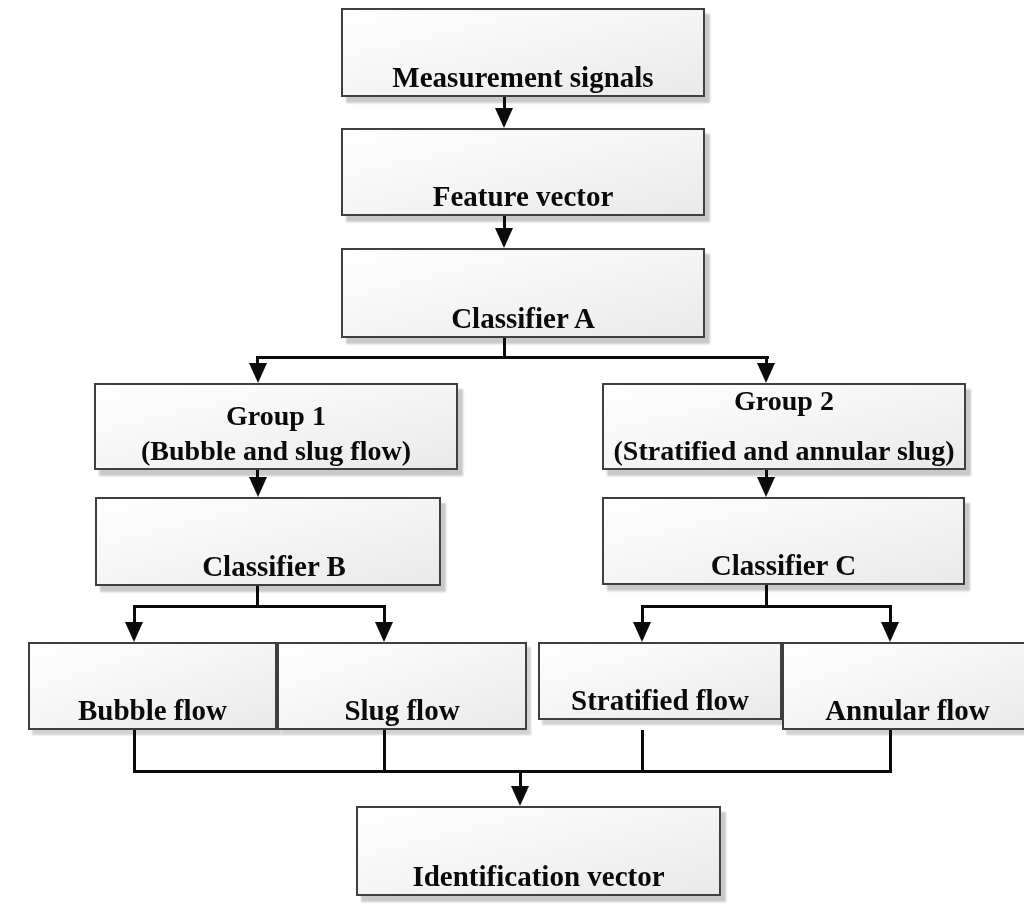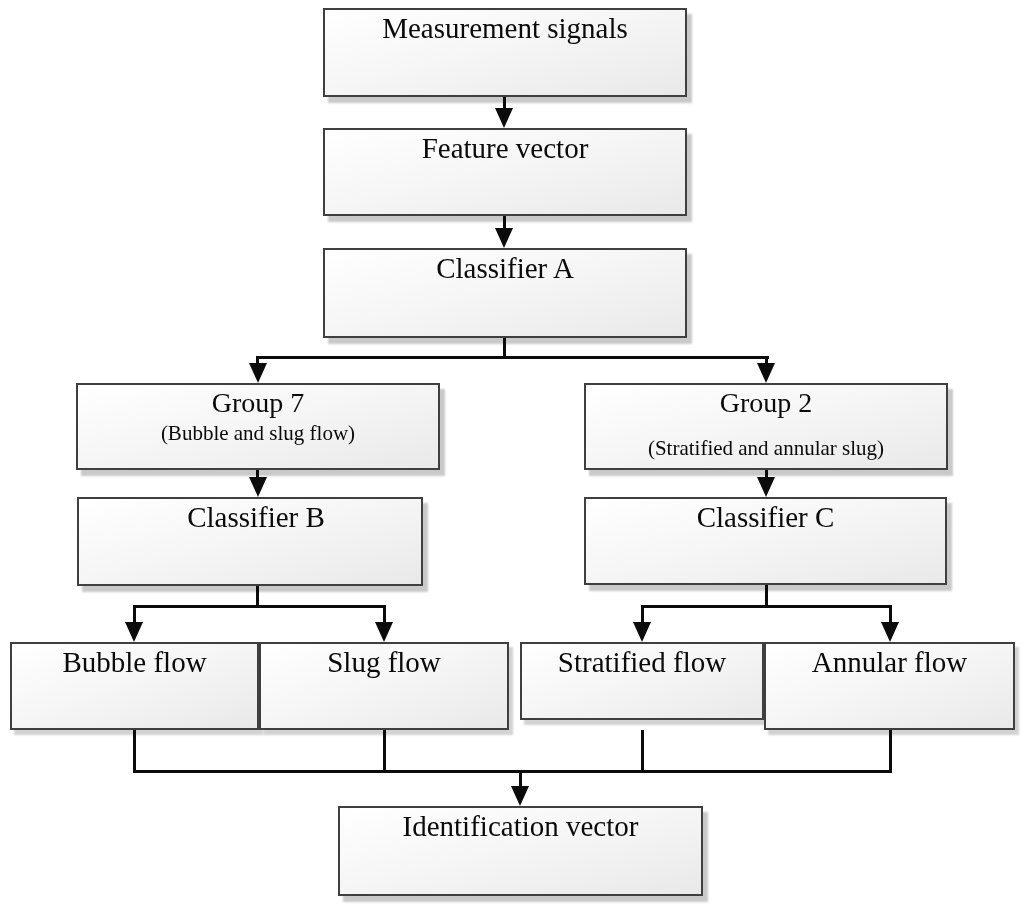--- a/index.html
+++ b/index.html
@@ -14,29 +14,30 @@
   
   .node {
     position: absolute;
     box-sizing: border-box;
     border: 2px solid #3f3f3f;
     background: linear-gradient(to bottom right, #ffffff 0%, #f6f6f6 45%, #e9e9e9 100%);
     box-shadow: 5px 6px 2px 0 #c9c9c9;
     display: flex;
     flex-direction: column;
     align-items: center;
-    justify-content: flex-start;
+    justify-content: flex-end;
     text-align: center;
     color: #0a0a0a;
-    font-weight: normal;
+    font-weight: bold;
     font-size: 29px;
     line-height: 1.25;
+    margin-left: 18px;
   }
   .node.flat { box-shadow: 4px 5px 2px 0 #d2d2d2; }
-  .node .sub-line { font-size: 21px; white-space: nowrap; }
+  .node .sub-line { font-size: 28px; white-space: nowrap; }
   .node .title-line { font-size: 28px; white-space: nowrap; }
   .node .node-label { white-space: nowrap; }
 
   #n-measurement { left: 323px; top: 8px;   width: 364px; height: 89px; }
   #n-feature     { left: 323px; top: 128px; width: 364px; height: 88px; }
   #n-classifier-a{ left: 323px; top: 248px; width: 364px; height: 90px; }
   #n-group1      { left: 76px;  top: 383px; width: 364px; height: 87px; }
   #n-group2      { left: 584px; top: 383px; width: 364px; height: 87px; gap: 15px; }
   #n-classifier-b{ left: 77px;  top: 497px; width: 346px; height: 89px; padding-left: 12px; }
   #n-classifier-c{ left: 584px; top: 497px; width: 363px; height: 88px; }
@@ -68,21 +69,21 @@
 
   <div class="node" id="n-feature">
     <span class="node-label">Feature vector</span>
   </div>
 
   <div class="node" id="n-classifier-a">
     <span class="node-label">Classifier A</span>
   </div>
 
   <div class="node" id="n-group1">
-    <span class="title-line">Group 7</span>
+    <span class="title-line">Group 1</span>
     <span class="sub-line">(Bubble and slug flow)</span>
   </div>
 
   <div class="node" id="n-group2">
     <span class="title-line">Group 2</span>
     <span class="sub-line">(Stratified and annular slug)</span>
   </div>
 
   <div class="node" id="n-classifier-b">
     <span class="node-label">Classifier B</span>

